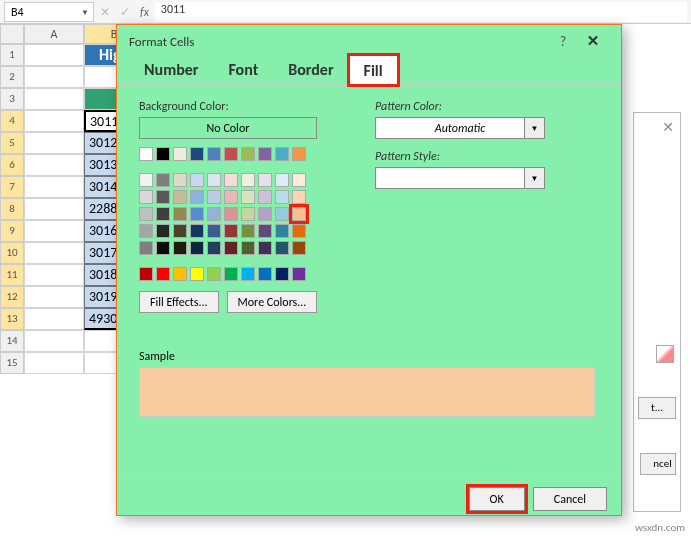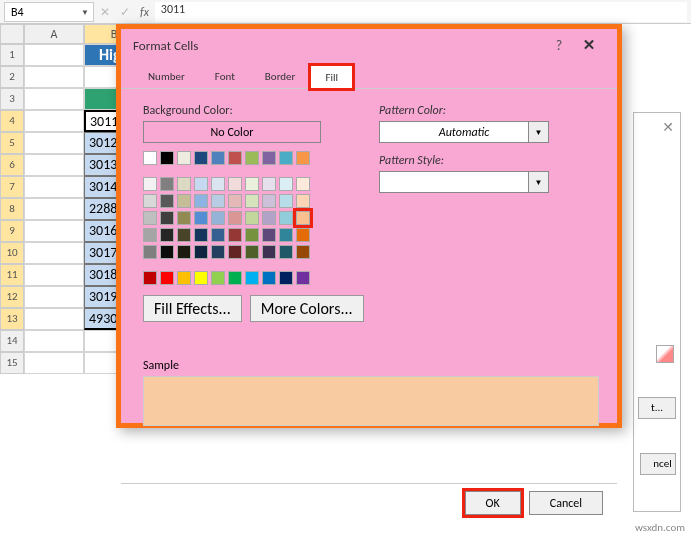--- a/index.html
+++ b/index.html
@@ -24,38 +24,38 @@
     .rowh { width: 24px; text-align: center; border: 1px solid #ccc; background: #f0f0f0; color: #555; line-height: 20px; font-size: 11px; }
     .rowh.sel { background: #ffe59f; }
     .cell { width: 60px; border: 1px solid #d4d4d4; padding: 0 4px; line-height: 20px; overflow: hidden; white-space: nowrap; font-size: 14px; }
     .title-cell { background: #2e75b6; color: #fff; font-weight: bold; font-size: 16px; text-align: center; }
     .hdr-cell { background: #2ea371; }
     .data-cell { background: #c5d9f1; border: 1px solid #737373; }
     .data-cell.active { background: #fff; border-left: 2px solid #000; border-top: 2px solid #000; border-bottom: 2px solid #000; }
     .last-data { border-bottom: 2px solid #000; }
     
     
-    .dialog { position: absolute; left: 116px; top: 24px; width: 506px; height: 404px; background: #f9a8d4; border: 5px solid #f97316; box-shadow: 4px 4px 12px rgba(0,0,0,0.3); }
+    .dialog { position: absolute; left: 116px; top: 24px; width: 506px; height: 492px; background: #86efac; border: 1px solid #f97316; box-shadow: 4px 4px 12px rgba(0,0,0,0.3); }
     .dlg-title { height: 32px; display: flex; align-items: center; padding: 0 12px; font-size: 13px; color: #333; }
     .dlg-title .spacer { flex: 1; }
     .dlg-help { width: 28px; text-align: center; color: #555; font-size: 14px; }
     .dlg-close { width: 32px; text-align: center; color: #333; font-size: 15px; font-weight: bold; cursor: pointer; }
     .tabs { display: flex; padding-left: 12px; border-bottom: 1px solid #ccc; height: 28px; align-items: end; }
-    .tab { padding: 5px 14px; font-size: 11px; color: #333; cursor: pointer; border: 1px solid transparent; border-bottom: none; }
+    .tab { padding: 5px 14px; font-size: 16px; color: #333; cursor: pointer; border: 1px solid transparent; border-bottom: none; font-weight: bold; }
     .tab.active { border-color: #ccc; background: #fff; position: relative; top: 1px; }
     .tab.hl { outline: 3px solid #e21; outline-offset: -1px; }
     .dlg-body { padding: 14px 22px; position: relative; height: 394px; }
     .sec-label { font-size: 12px; color: #333; margin-bottom: 4px; }
     .nocolor { width: 178px; height: 22px; border: 1px solid #888; display: flex; align-items: center; justify-content: center; margin-bottom: 8px; font-size: 12px; cursor: pointer; }
     .palette { display: flex; flex-direction: column; gap: 3px; margin-bottom: 10px; }
     .prow { display: flex; gap: 3px; }
     .sw { width: 14px; height: 14px; border: 1px solid #aaa; cursor: pointer; }
     .sw.selmark { outline: 3px solid #e21; outline-offset: 0px; }
     .btn-row { display: flex; gap: 8px; margin-top: 4px; }
-    .sbtn { padding: 3px 10px; border: 1px solid #999; background: #f0f0f0; font-size: 16px; cursor: pointer; }
+    .sbtn { padding: 3px 10px; border: 1px solid #999; background: #f0f0f0; font-size: 12px; cursor: pointer; }
     .rightcol { position: absolute; left: 258px; top: 14px; font-style: italic; }
     .pselect { width: 170px; height: 22px; border: 1px solid #888; background: #fff; display: flex; align-items: center; padding: 0 6px; position: relative; margin-bottom: 10px; font-size: 12px; }
     .pselect .arr { position: absolute; right: 0; width: 20px; height: 20px; border-left: 1px solid #888; display: flex; align-items: center; justify-content: center; font-size: 8px; background: #eee; }
     .sample-label { font-size: 12px; margin-top: 36px; }
     .sample-box { width: 456px; height: 50px; border: 1px solid #ccc; background: #f9cba0; margin-top: 4px; }
     .dlg-foot { border-top: 1px solid #ccc; height: 38px; display: flex; align-items: center; justify-content: end; padding: 0 14px; gap: 8px; }
     .clear-row { display: flex; justify-content: end; padding: 6px 22px 0 0; }
     .fbtn { padding: 4px 20px; border: 1px solid #888; background: #f0f0f0; font-size: 12px; cursor: pointer; }
     .fbtn.hl { outline: 3px solid #e21; outline-offset: 0; }
     

